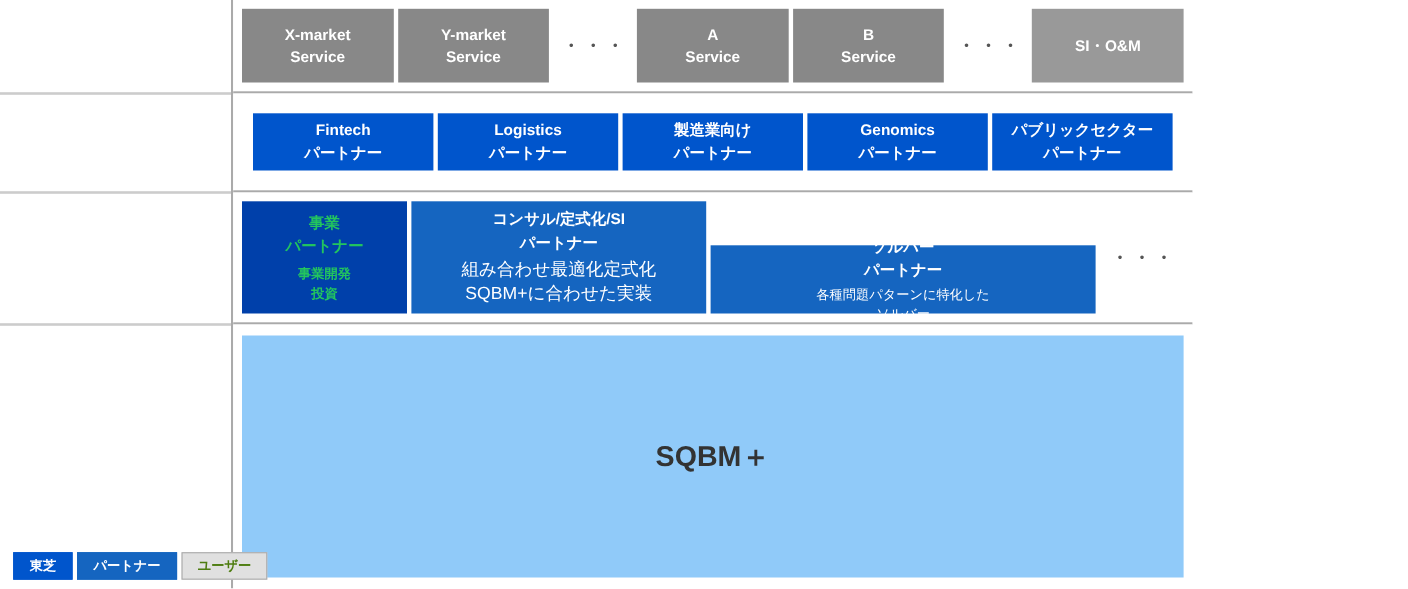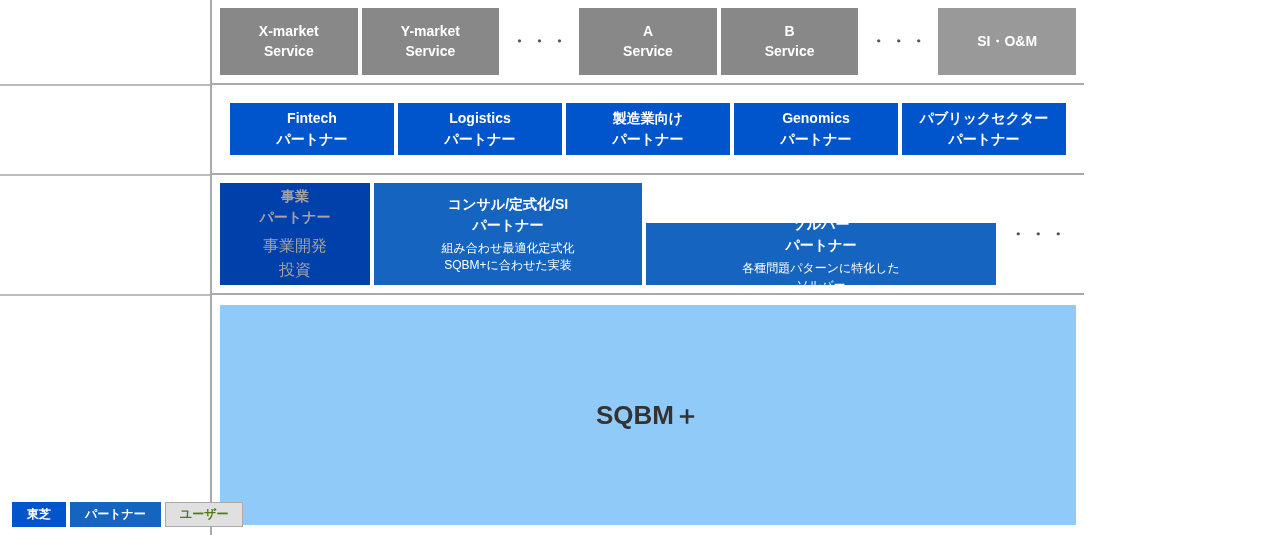--- a/index.html
+++ b/index.html
@@ -124,21 +124,21 @@
       align-items: stretch;
       height: 120px;
       border-bottom: 2px solid #aaa;
       gap: 4px;
       padding: 8px;
       background: #fff;
     }
 
     .partner-box-dark-blue {
       background: #0040aa;
-      color: #a3a3a3;
+      color: #22c55e;
       display: flex;
       align-items: center;
       justify-content: center;
       text-align: center;
       font-size: 14px;
       font-weight: bold;
       line-height: 1.5;
       flex: 0 0 150px;
     }
 
@@ -150,21 +150,21 @@
       align-items: center;
       justify-content: center;
       text-align: center;
       font-size: 14px;
       font-weight: bold;
       line-height: 1.5;
       flex: 1;
     }
 
     .partner-box-medium-blue .sub-text {
-      font-size: 12px;
+      font-size: 16px;
       font-weight: normal;
       margin-top: 4px;
       line-height: 1.4;
     }
 
     .partner-box-solver {
       background: #1565c0;
       color: #fff;
       display: flex;
       flex-direction: column;
@@ -323,21 +323,21 @@
       </div>
       <div class="partner-box-blue">
         <span>パブリックセクター<br>パートナー</span>
       </div>
     </div>
 
     <div class="row-partners-mixed">
       <div class="partner-box-dark-blue">
         <div>
           <div>事業<br>パートナー</div>
-          <div style="font-size:16px; font-weight:normal; margin-top:6px;">事業開発<br>投資</div>
+          <div style="font-size:12px; font-weight:bold; margin-top:6px;">事業開発<br>投資</div>
         </div>
       </div>
       <div class="partner-box-medium-blue">
         <div>
           <div>コンサル/定式化/SI<br>パートナー</div>
           <div class="sub-text">組み合わせ最適化定式化<br>SQBM+に合わせた実装</div>
         </div>
       </div>
       <div class="partner-box-solver">
         <div>

